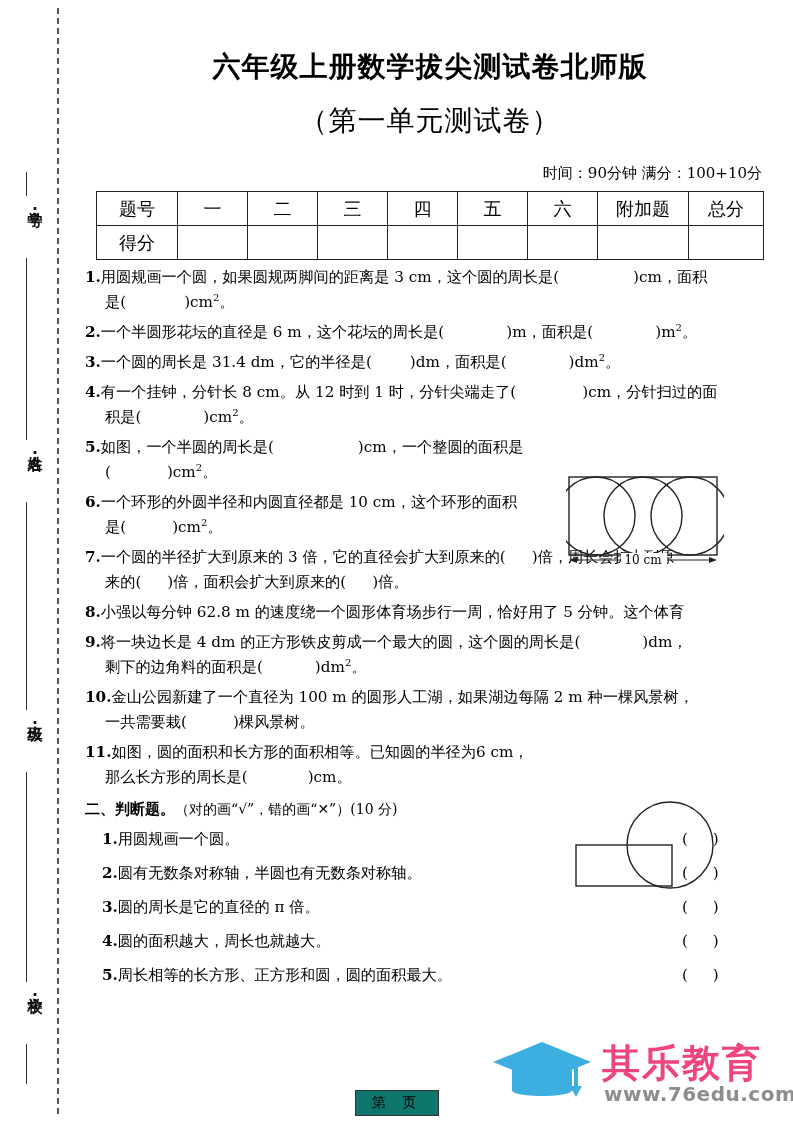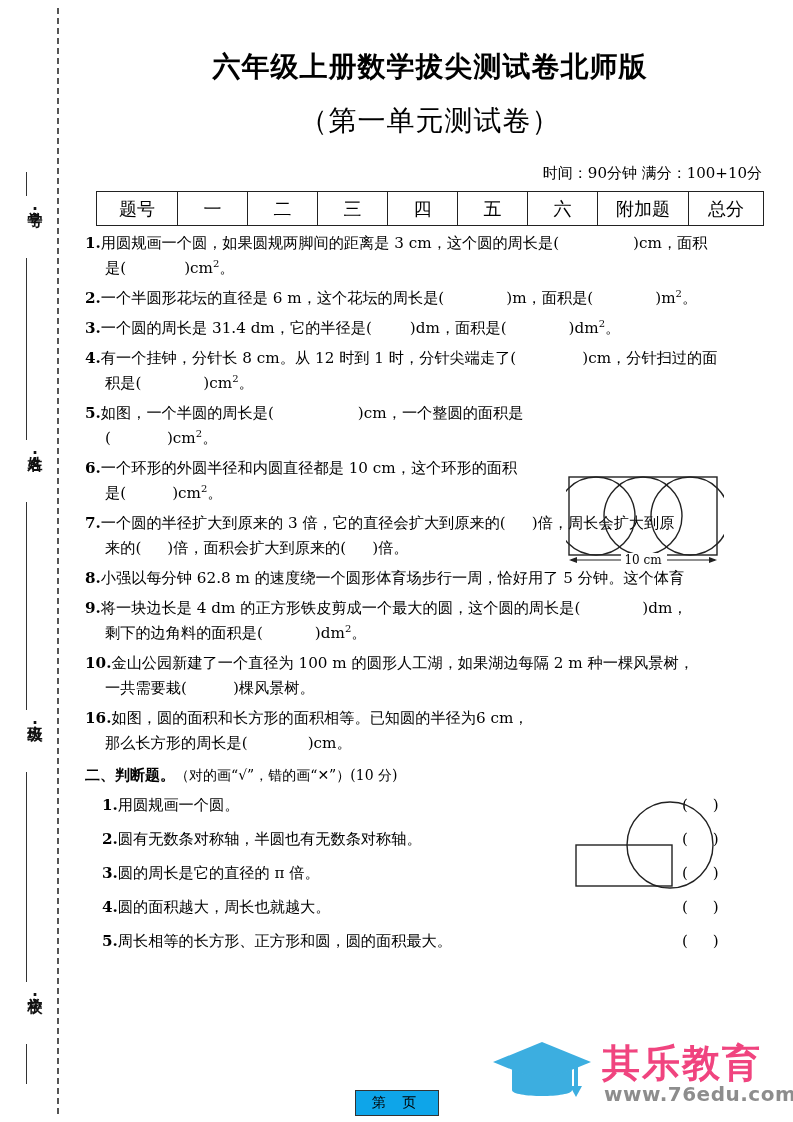--- a/index.html
+++ b/index.html
@@ -193,21 +193,21 @@
     width: 82px;
     height: 24px;
     border: 1px solid #333;
     display: flex;
     align-items: center;
     justify-content: center;
     font-size: 14px;
     font-family: "DejaVu Sans", "Liberation Sans", sans-serif;
     letter-spacing: 6px;
     color: #000;
-    background: #0ea5e9;
+    background: #0f766e;
   }
 </style>
 </head>
 <body>
 
 <div id="margin-strip">
   <div class="margin-rule" style="top:172px;height:24px;"></div>
   <div class="margin-label" style="top:200px;">学号:</div>
   <div class="margin-rule" style="top:258px;height:182px;"></div>
   <div class="margin-label" style="top:444px;">姓名:</div>
@@ -231,20 +231,31 @@
       <td class="hdr-col">题号</td>
       <td>一</td>
       <td>二</td>
       <td>三</td>
       <td>四</td>
       <td>五</td>
       <td>六</td>
       <td class="extra-col">附加题</td>
       <td class="total-col">总分</td>
     </tr>
+    <tr>
+      <td class="hdr-col">得分</td>
+      <td></td>
+      <td></td>
+      <td></td>
+      <td></td>
+      <td></td>
+      <td></td>
+      <td class="extra-col"></td>
+      <td class="total-col"></td>
+    </tr>
   </tbody>
     </table>
 
 
   <div class="q">
     <span class="num">1.</span><span>用圆规画一个圆，如果圆规两脚间的距离是 3 cm，这个圆的周长是(</span><span class="blank" style="width:74px"></span><span>)cm，面积</span>
     <span class="line2"><span>是(</span><span class="blank" style="width:58px"></span><span>)cm</span><sup>2</sup><span>。</span></span>
   </div>
 
   <div class="q">
@@ -283,21 +294,21 @@
     <span class="num">9.</span><span>将一块边长是 4 dm 的正方形铁皮剪成一个最大的圆，这个圆的周长是(</span><span class="blank" style="width:62px"></span><span>)dm，</span>
     <span class="line2"><span>剩下的边角料的面积是(</span><span class="blank" style="width:52px"></span><span>)dm</span><sup>2</sup><span>。</span></span>
   </div>
 
   <div class="q">
     <span class="num">10.</span><span>金山公园新建了一个直径为 100 m 的圆形人工湖，如果湖边每隔 2 m 种一棵风景树，</span>
     <span class="line2"><span>一共需要栽(</span><span class="blank" style="width:46px"></span><span>)棵风景树。</span></span>
   </div>
 
   <div class="q narrow">
-    <span class="num">16.</span><span>如图，圆的面积和长方形的面积相等。已知圆的半径为6 cm，</span>
+    <span class="num">11.</span><span>如图，圆的面积和长方形的面积相等。已知圆的半径为6 cm，</span>
     <span class="line2"><span>那么长方形的周长是(</span><span class="blank" style="width:60px"></span><span>)cm。</span></span>
   </div>
 
   <div class="section-head" style="margin-top:10px;">
     <span>二、判断题。</span><span class="sec-note">（对的画“√”，错的画“✕”）(10 分)</span>
   </div>
 
   <div class="tf-row">
     <span class="num" style="font-weight:bold">1.</span><span>用圆规画一个圆。</span>
     <span class="tf-paren">(    )</span>

